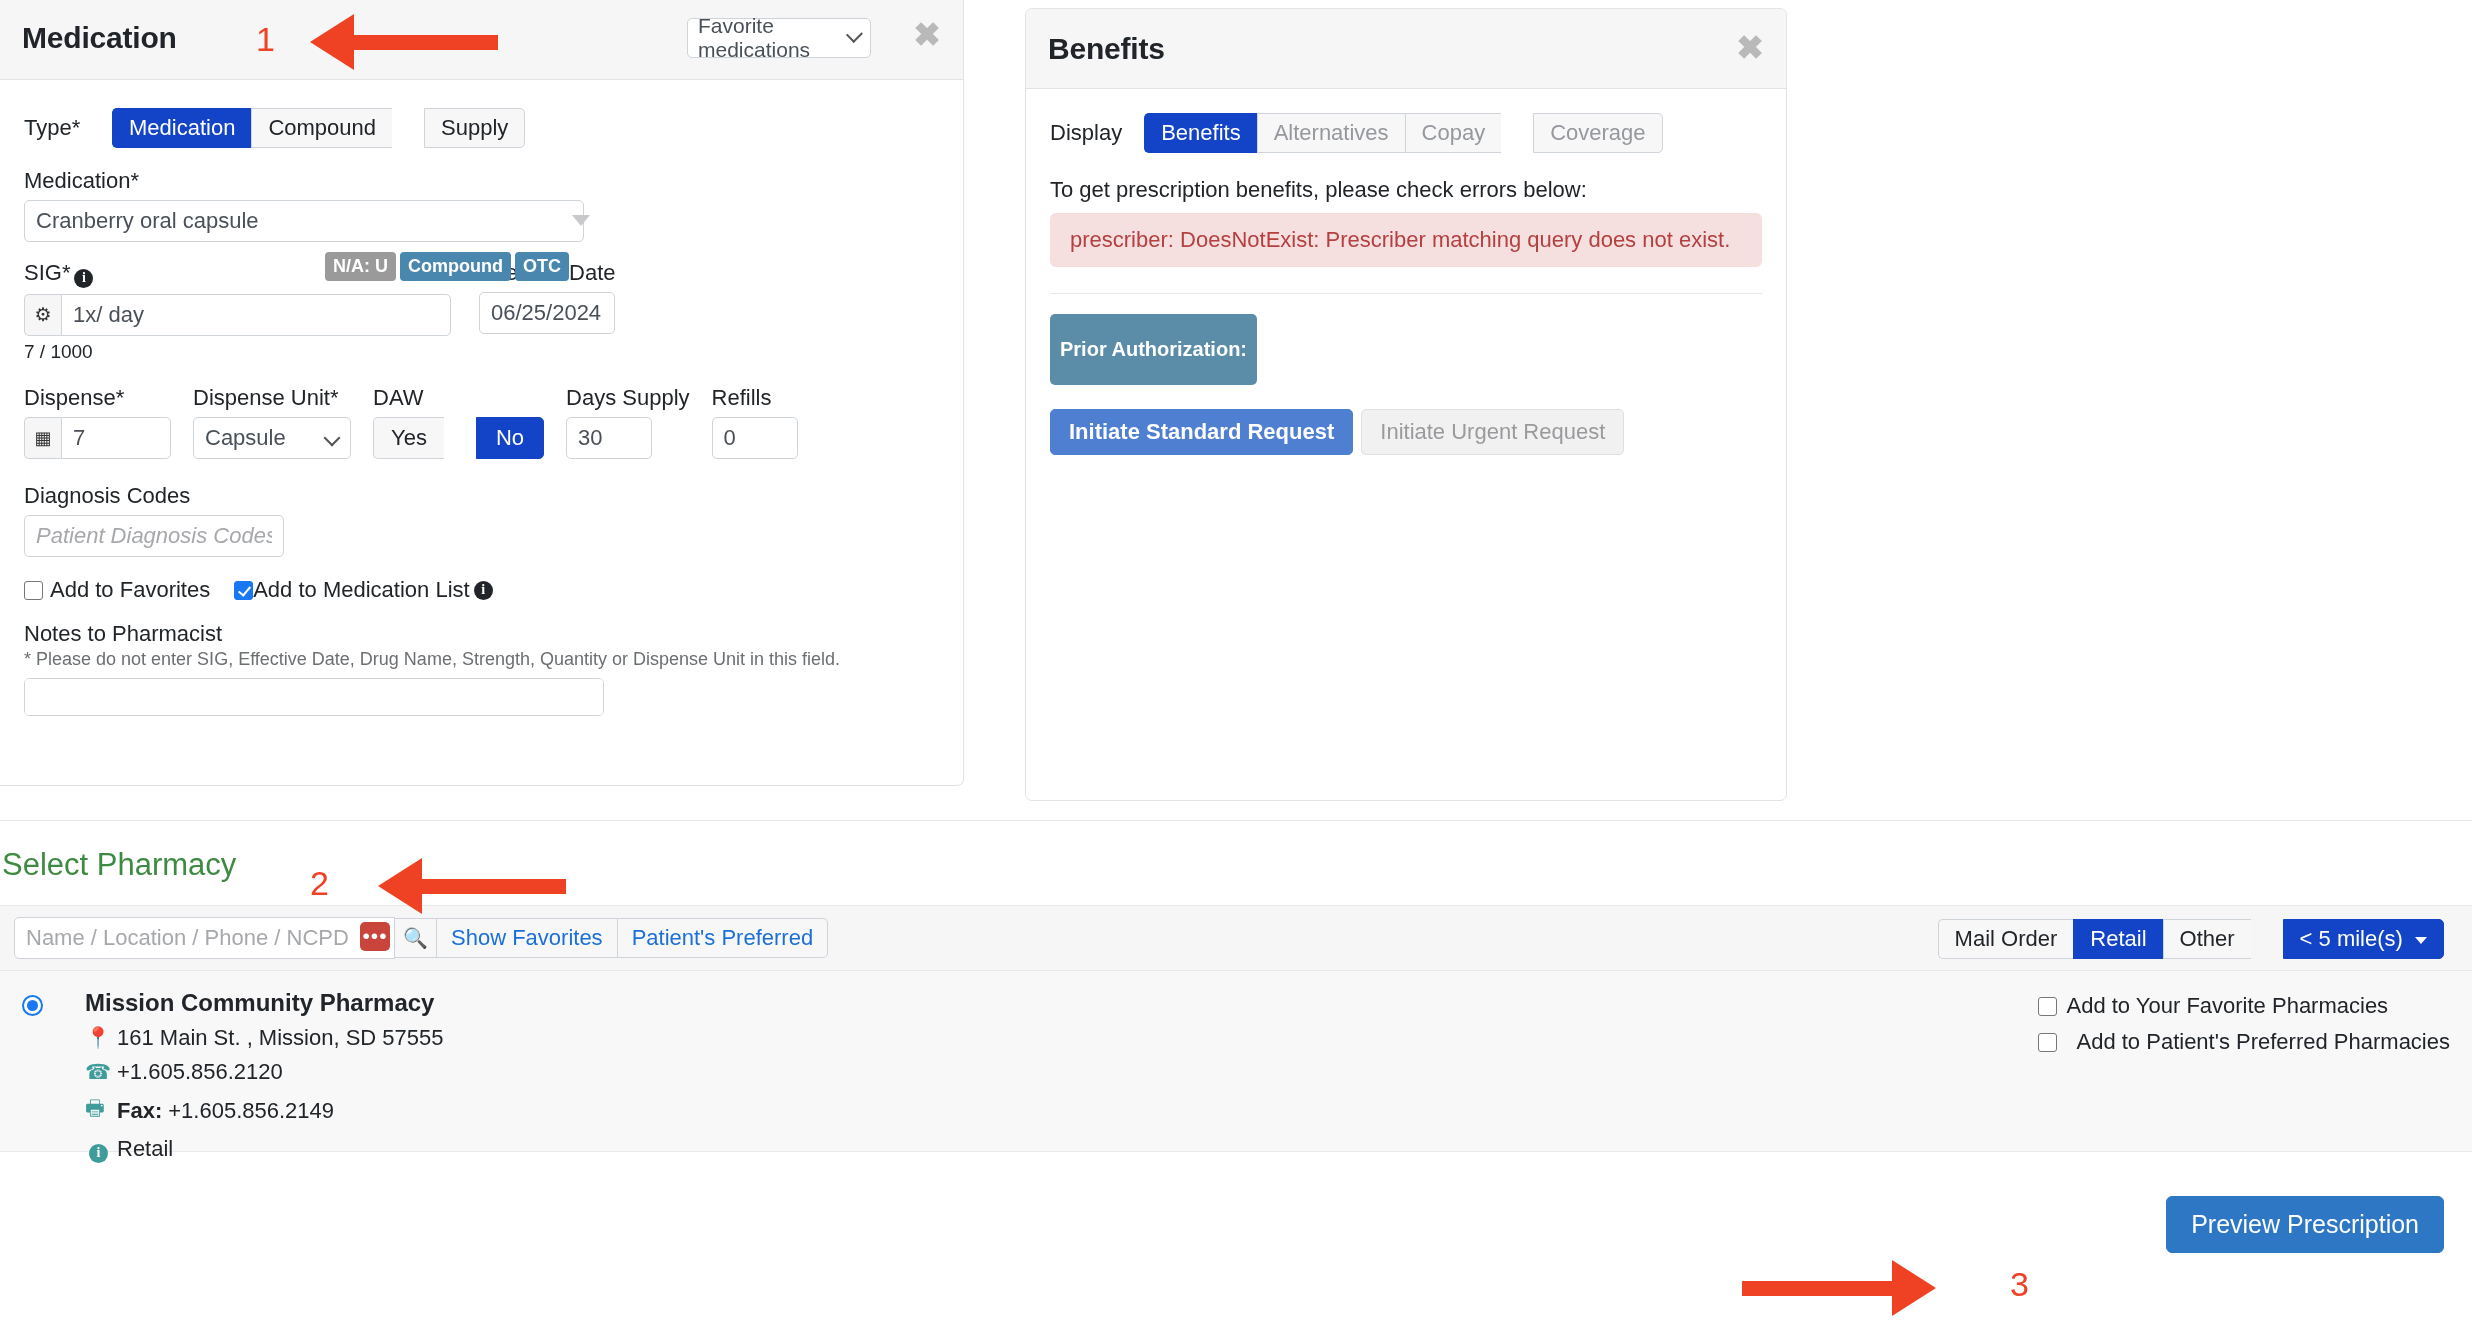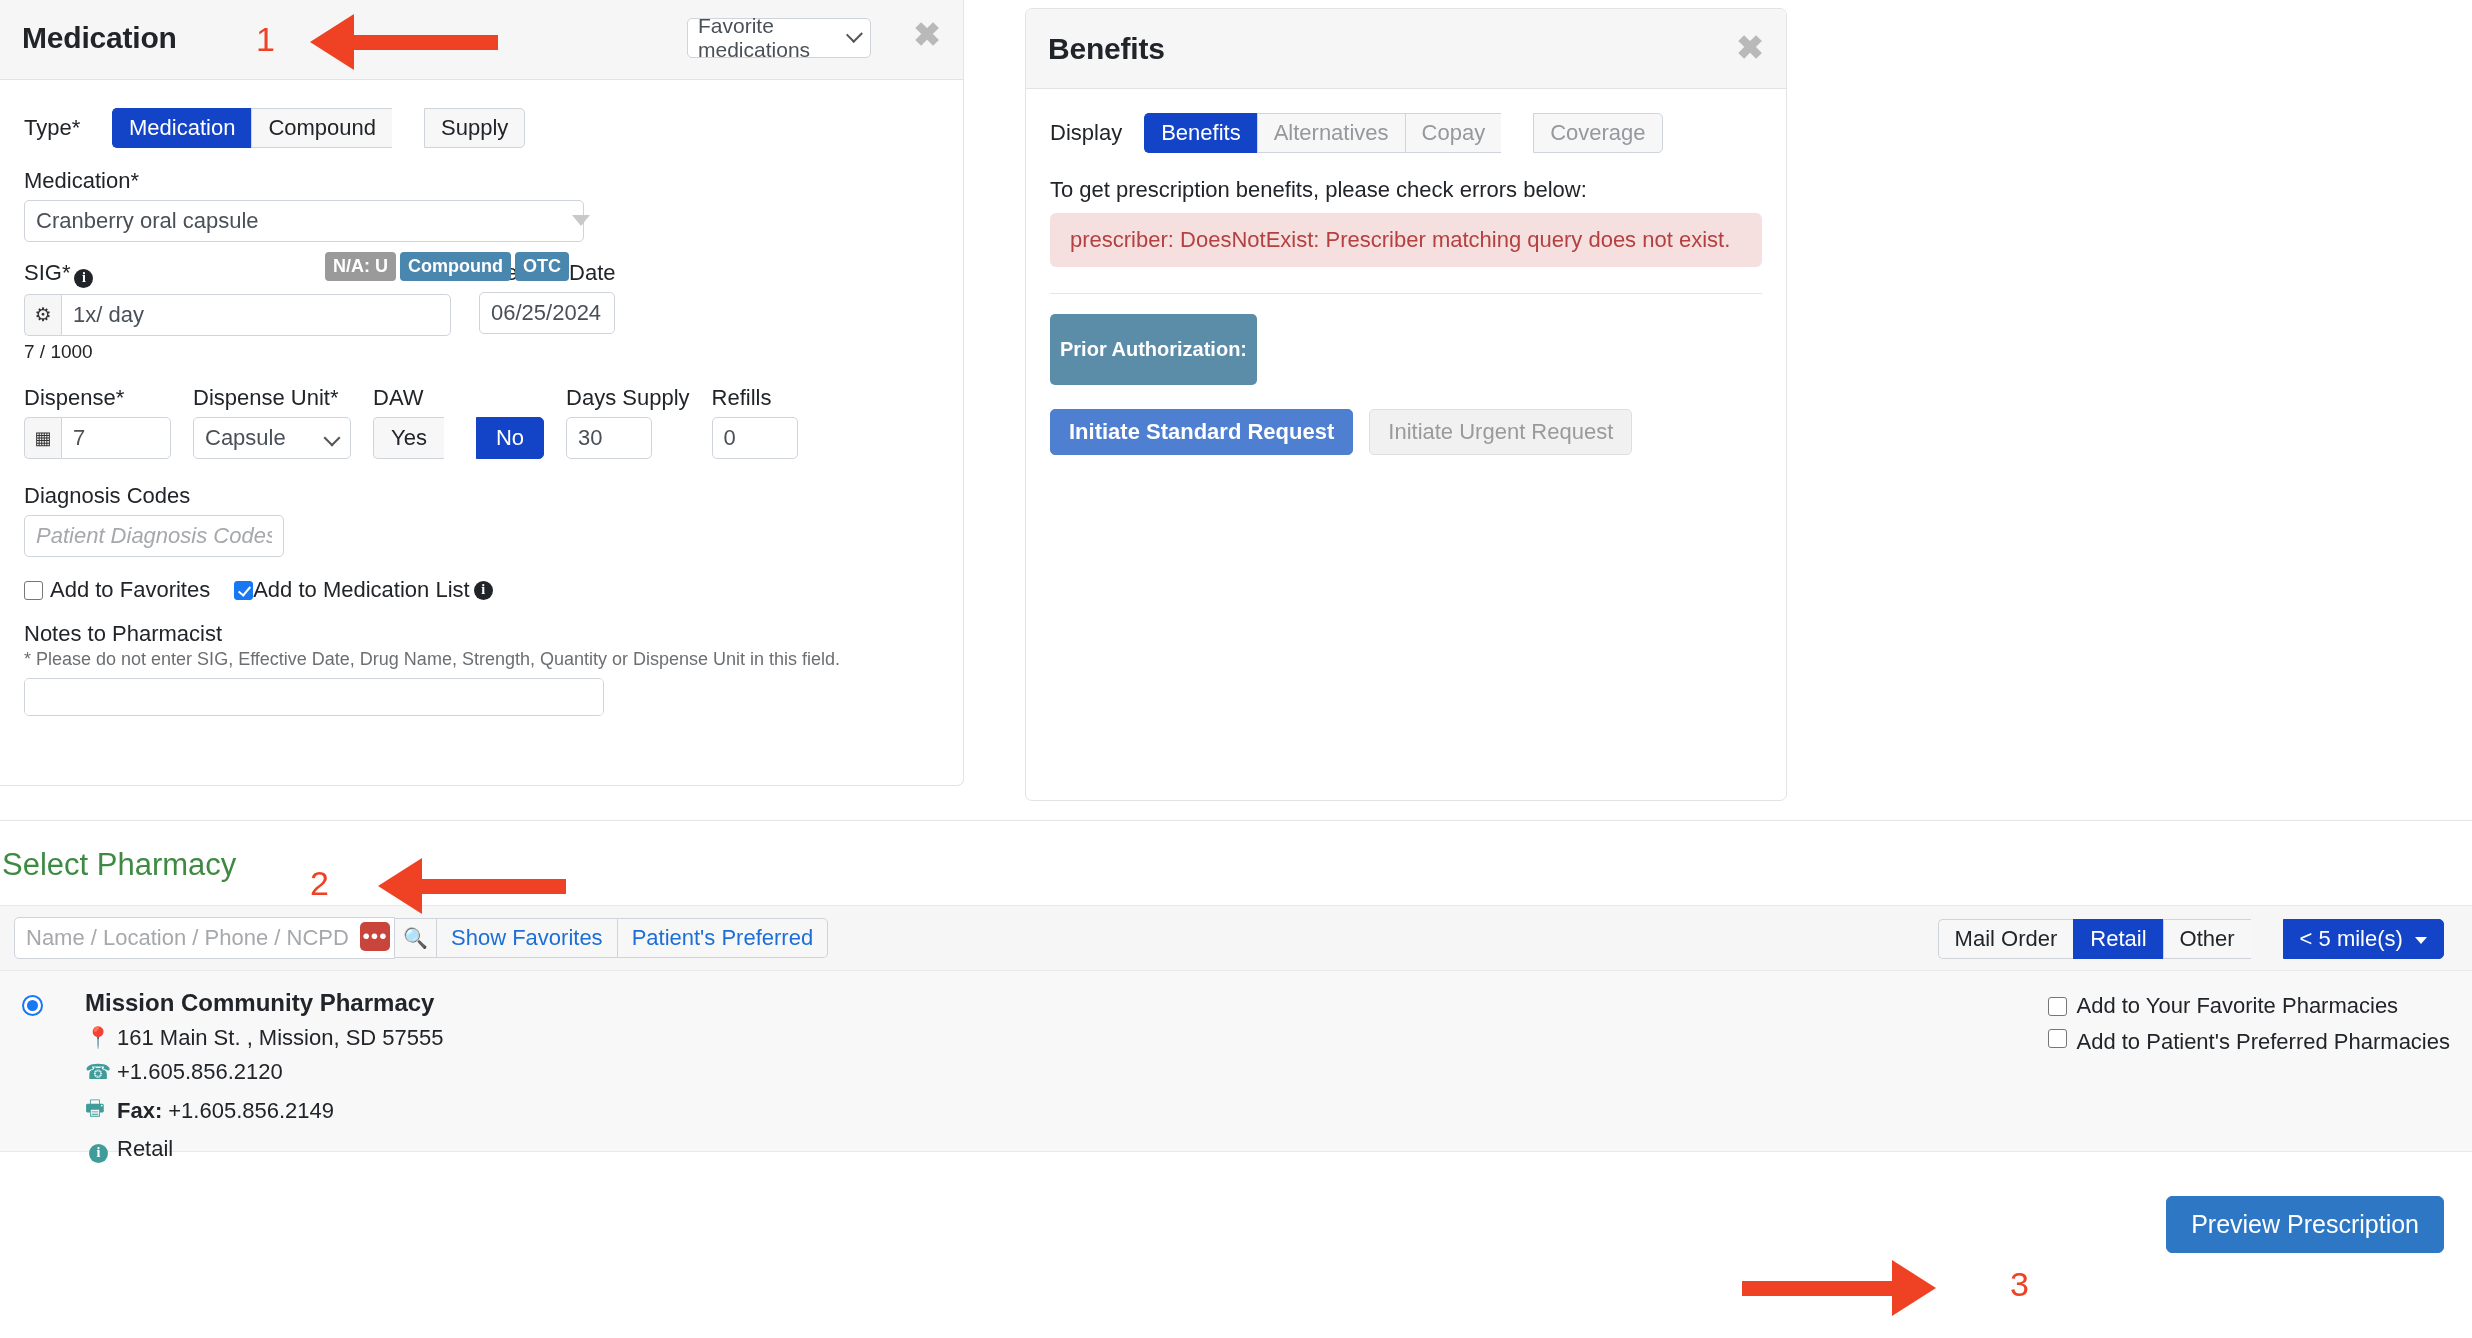--- a/index.html
+++ b/index.html
@@ -418,21 +418,21 @@
       </div>
     </div>
 
     <div style="margin-top:24px;">To get prescription benefits, please check errors below:</div>
     <div class="alert-danger" style="margin-top:10px;">prescriber: DoesNotExist: Prescriber matching query does not exist.</div>
 
     <hr class="hr">
 
     <span class="pa-badge">Prior Authorization:</span>
 
-    <div class="row" style="gap:16px; margin-top:24px;">
+    <div class="row" style="gap:8px; margin-top:24px;">
       <button class="btn-primary-soft">Initiate Standard Request</button>
       <button class="btn-disabled">Initiate Urgent Request</button>
     </div>
   </div>
 </div>
 
 <div id="pharmacy-section">
   <div class="sec-divider"></div>
 
   <div style="height:84px; position:relative;">
@@ -484,21 +484,21 @@
           <span>Retail</span>
         </div>
       </div>
     </div>
 
     <div style="position:absolute; right:22px; top:22px;">
       <label style="display:flex; align-items:center; gap:10px; cursor:pointer;">
         <span class="cbx"></span>
         <span>Add to Your Favorite Pharmacies</span>
       </label>
-      <label style="display:flex; gap:10px; cursor:pointer; margin-top:10px;">
+      <label style="display:flex; align-items:center; gap:20px; cursor:pointer; margin-top:10px;">
         <span class="cbx"></span>
         <span>Add to Patient's Preferred Pharmacies</span>
       </label>
     </div>
   </div>
 
   <div style="position:relative; height:120px;">
     <button class="btn-preview" style="position:absolute; right:28px; top:44px;">Preview Prescription</button>
   </div>
 </div>

